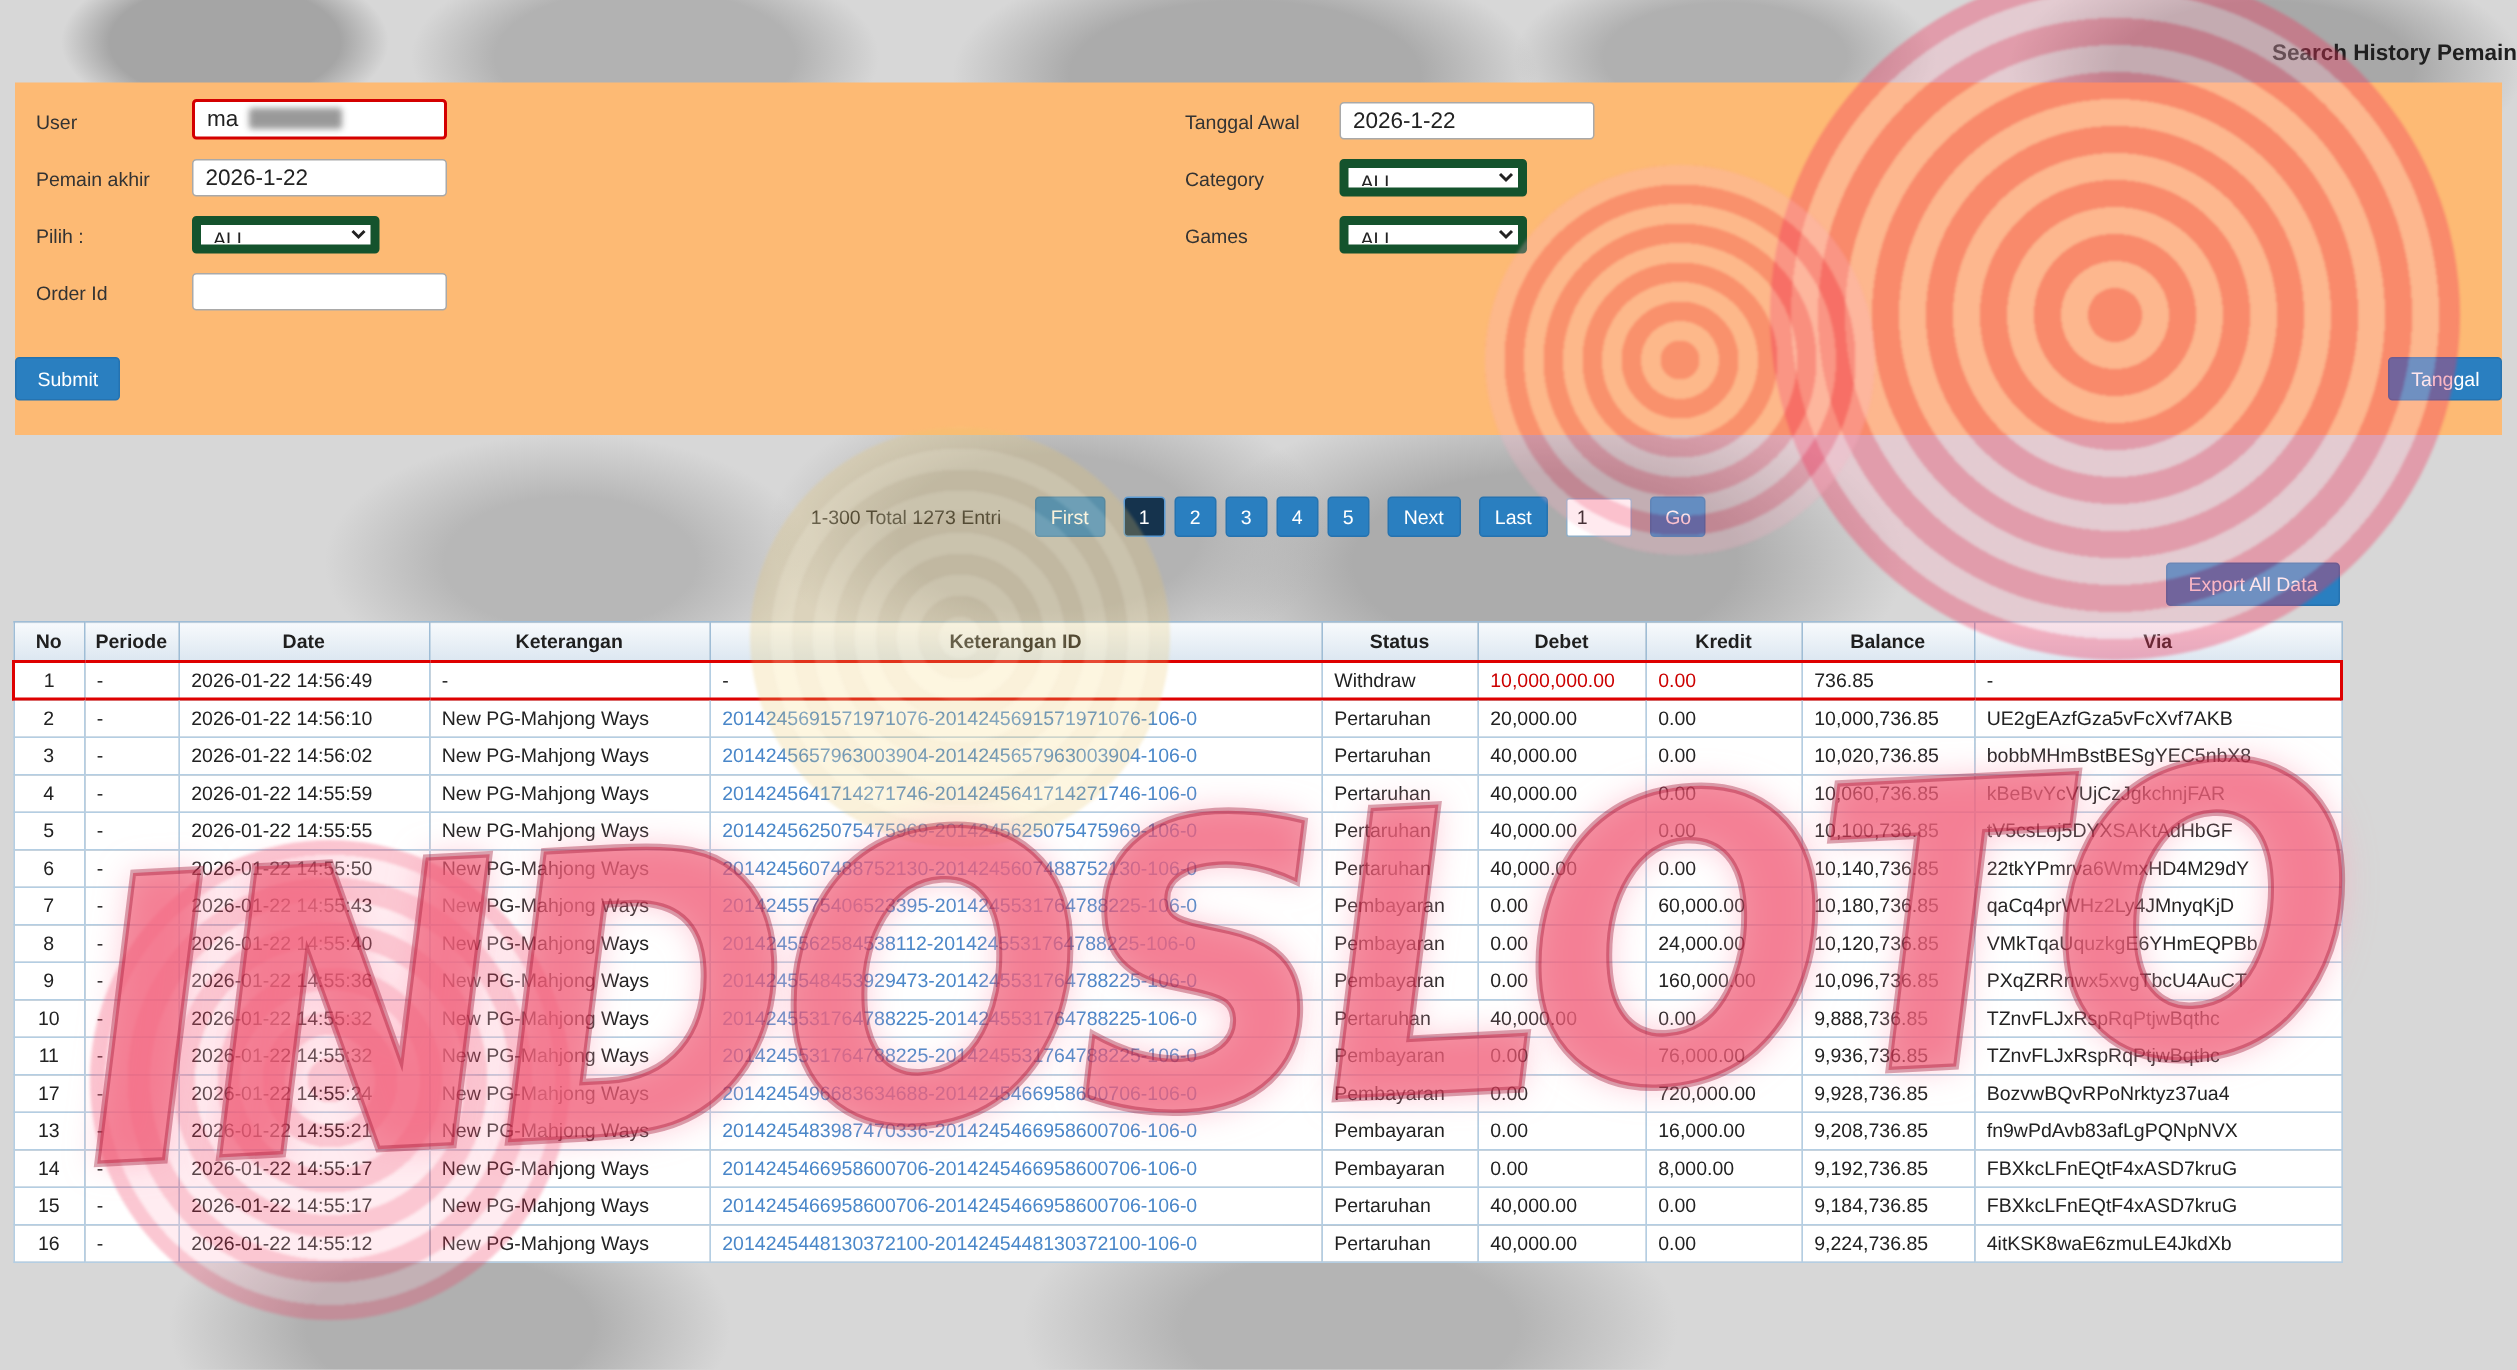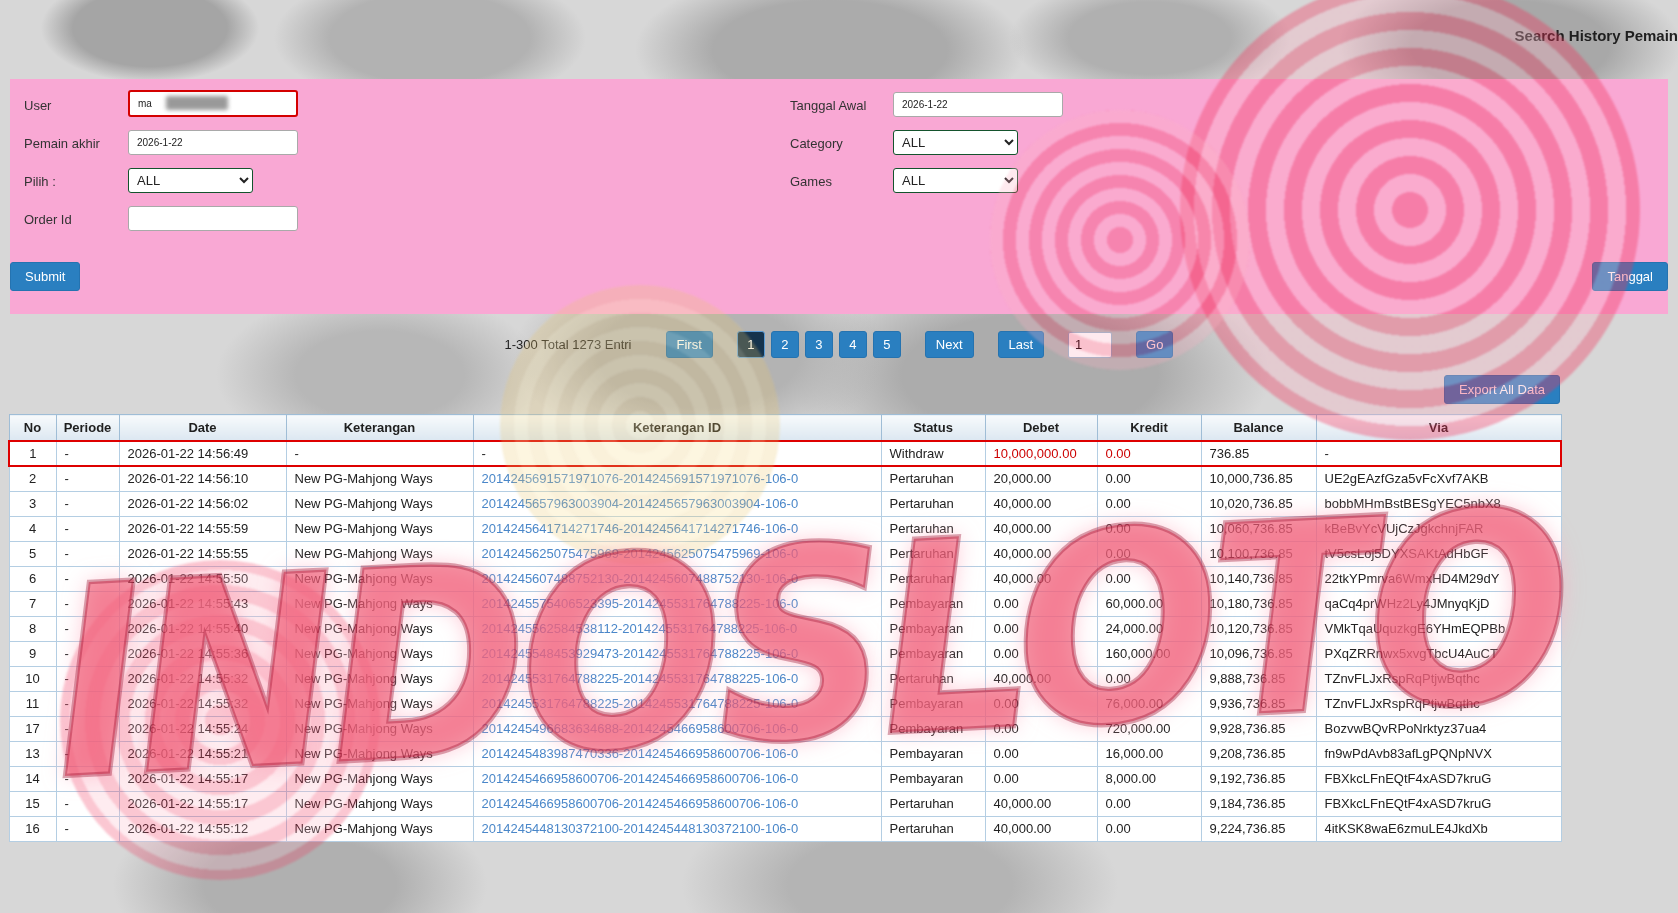--- a/index.html
+++ b/index.html
@@ -21,43 +21,43 @@
       radial-gradient(280px 130px at 900px 885px, #b4b4b4 40%, transparent 78%),
       radial-gradient(240px 120px at 300px 885px, #b0b0b0 40%, transparent 78%);
   }
   .page { position:relative; z-index:1; width:100%; height:100%; }
 
   .title { position:absolute; top:27px; left:0; width:100%; text-align:right;
            font-size:15px; font-weight:bold; color:#1f1f1f; }
 
   
   .panel { position:absolute; top:55px; left:10px; right:10px; height:235px;
-           background:#f9a8d4;margin-top:24px; }
+           background:#fdba74; }
   .f-label { position:absolute; font-size:13px; color:#333; }
   .f-input { position:absolute; height:25px; width:170px; border:1px solid #a9a9a9;
-             border-radius:3px; padding:2px 8px; font-size:10px; font-family:inherit;
+             border-radius:3px; padding:2px 8px; font-size:15px; font-family:inherit;
              color:#222; background:#fff; }
-  .f-select { position:absolute; height:25px; width:125px; border:1px solid #14532d;
+  .f-select { position:absolute; height:25px; width:125px; border:6px solid #14532d;
               border-radius:3px; font-size:13px; font-family:inherit; color:#222;
               background:#fff; padding:1px 4px; }
   .input-wrap { position:absolute; }
   .red-border { border:2px solid #d40000 !important; }
   .redact { position:absolute; left:38px; top:6px; width:62px; height:14px;
             background:#8f8f8f; opacity:.9; filter:blur(2px); border-radius:2px; }
 
   .btn { background:#2a7fc0; color:#fff; border:1px solid #2573b0; border-radius:3px;
          font-size:13px; font-family:inherit; padding:6px 14px; cursor:pointer; }
   .panel-buttons { position:absolute; top:183px; left:0; width:100%;
                    display:flex; justify-content:space-between; gap:7px; }
 
   
   .page-label { position:absolute; top:303px; left:0; width:100%; text-align:center;
                 font-size:14px; font-weight:bold; color:#333; }
   .pagination { position:absolute; top:331px; left:0; width:100%;
-                display:flex; justify-content:center; align-items:center; gap:24px; }
+                display:flex; justify-content:center; align-items:center; gap:12px; }
   .total-text { color:#222; margin-right:10px; }
   .pg { padding:5px 10px; }
   .pg.num { padding:5px 9px; min-width:28px; text-align:center; }
   .pg.current { background:#15334d; border-color:#5b9bd5; }
   .goto-input { width:44px; height:26px; border:1px solid #8faec6; border-radius:2px;
                 padding:2px 6px; font-size:13px; font-family:inherit; background:#fff; }
 
   .export-row { position:absolute; top:375px; right:118px; }
 
   

